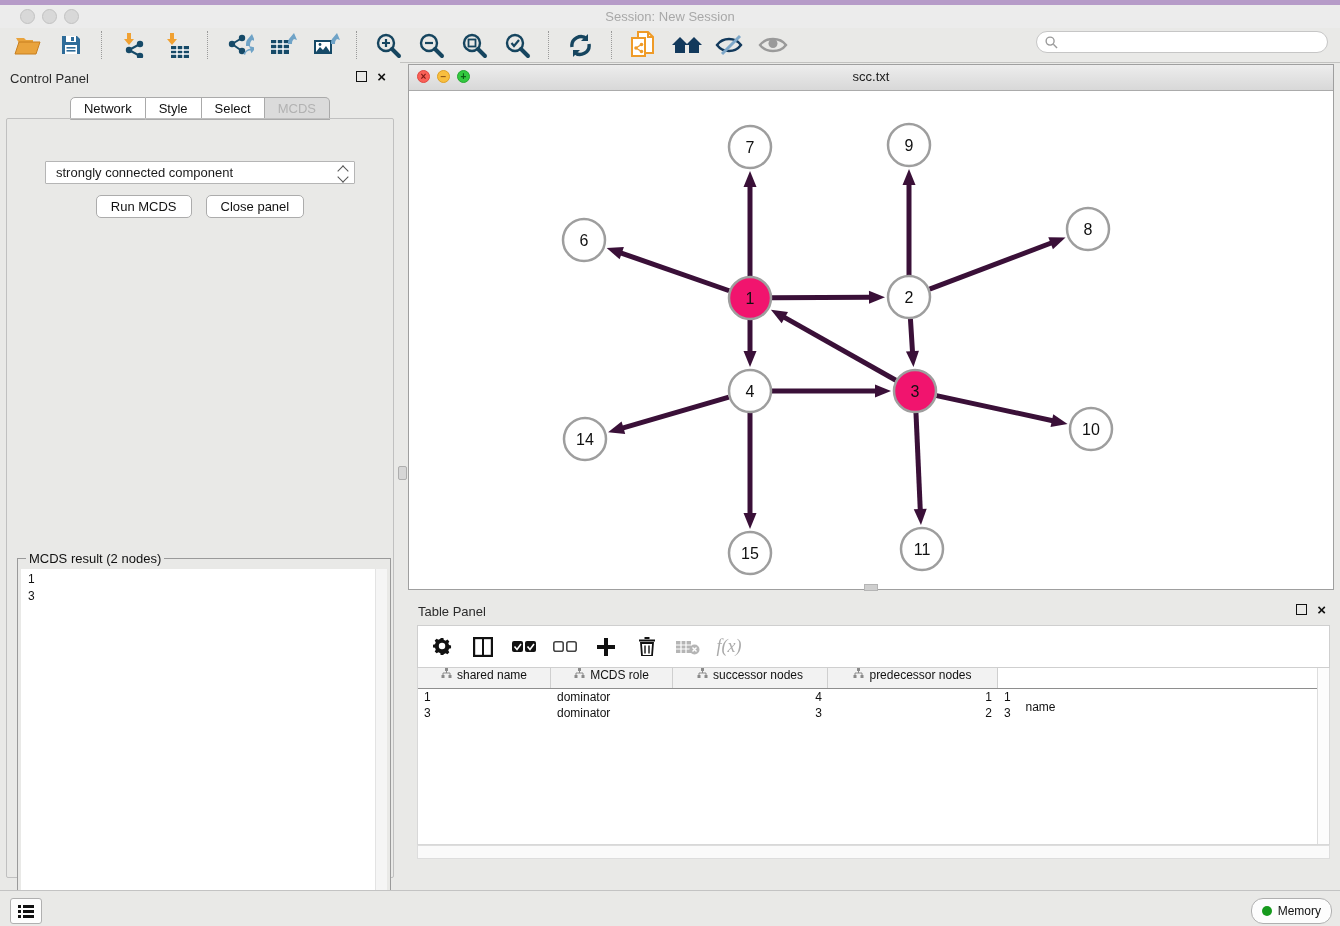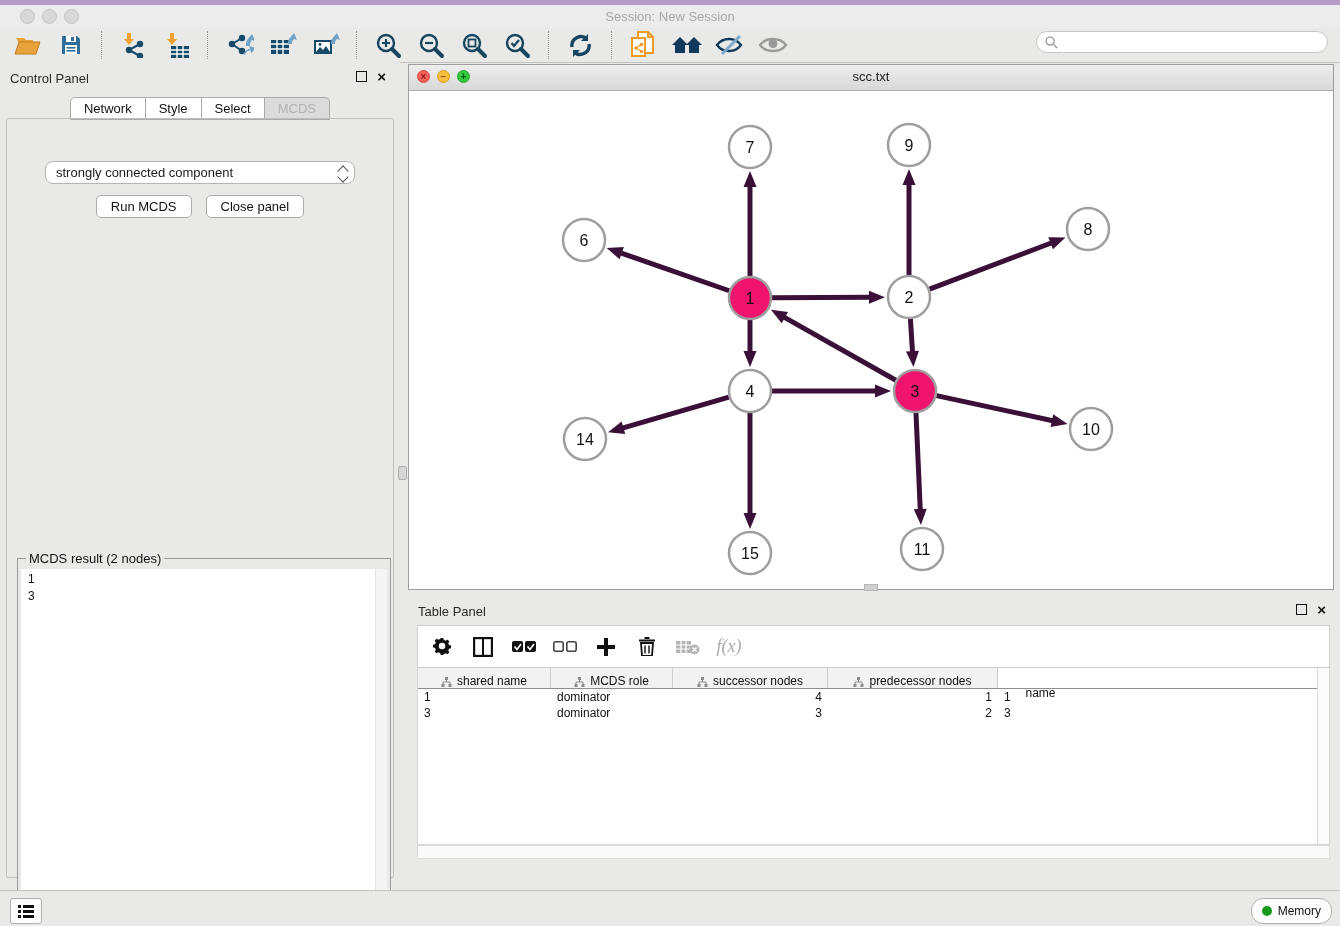--- a/index.html
+++ b/index.html
@@ -27,21 +27,21 @@
   .panel-ctrls{position:absolute;right:14px;top:9px;display:flex;align-items:center;gap:10px;}
   .float-box{width:9px;height:9px;border:1.5px solid #111;display:inline-block;}
   .close-x{font-size:15px;font-weight:bold;color:#111;line-height:10px;}
   #control-tabs{position:absolute;left:0;top:35px;width:400px;display:flex;justify-content:center;}
   .tab{font-size:13px;padding:3px 13px;background:#fff;border:1px solid #aaa;border-left:none;color:#111;}
   .tab:first-child{border-left:1px solid #aaa;border-radius:5px 0 0 0;}
   .tab:last-child{border-radius:0 5px 0 0;}
   .tab.active-disabled{background:#dbdbdb;color:#b2b2b2;}
   #cp-content{position:absolute;left:6px;top:56px;width:386px;height:758px;border:1px solid #c0c0c0;border-radius:2px;}
   #opt-label{position:absolute;left:0;top:18px;width:100%;text-align:center;font-size:13px;color:#111;}
-  #criterion-select{position:absolute;left:38px;top:42px;width:310px;height:23px;background:#fff;border:1px solid #b5b5b5;border-radius:8px;display:flex;align-items:center;box-sizing:border-box;padding-left:10px;font-size:13px;}
+  #criterion-select{position:absolute;left:38px;top:42px;width:310px;height:23px;background:#fff;border:1px solid #b5b5b5;border-radius:1px;display:flex;align-items:center;box-sizing:border-box;padding-left:10px;font-size:13px;}
   .stepper{position:absolute;right:7px;top:2px;display:flex;flex-direction:column;gap:2px;}
   .chev{width:7px;height:7px;border:solid #555;border-width:0 1.6px 1.6px 0;}
   .chev.up{transform:rotate(-135deg);margin-top:3px;}
   .chev.down{transform:rotate(45deg);margin-top:-4px;}
   #cp-buttons{position:absolute;left:0;top:76px;width:100%;display:flex;justify-content:center;gap:14px;}
   .push-btn{background:#fff;border:1px solid #acacac;border-radius:5px;font-size:13px;padding:3px 14px;color:#111;}
   #mcds-result{position:absolute;left:6px;top:428px;width:372px;height:372px;border:1px solid #9a9a9a;background:#e9e9e7;margin:4px;padding:0;}
   #mcds-result legend{font-size:13px;margin-left:8px;padding:0 3px;color:#111;}
   #result-box{position:absolute;left:3px;right:3px;top:3px;bottom:5px;background:#fff;overflow:hidden;}
   #result-lines{font-size:12px;line-height:17px;padding:2px 0 0 7px;white-space:pre-line;color:#111;}
@@ -57,21 +57,21 @@
   #nw-title{width:100%;text-align:center;line-height:24px;font-size:13px;color:#1a1a1a;}
   #graph-svg{position:absolute;left:0;top:25px;}
   #nw-resize{position:absolute;left:455px;bottom:-2px;width:12px;height:5px;background:#cfcfcf;border:1px solid #b5b5b5;}
   
   #table-panel{left:408px;top:595px;width:932px;height:295px;background:#e9e9e7;}
   #tp-toolbar{position:absolute;left:9px;top:30px;width:913px;height:43px;background:#fff;border:1px solid #cfcfcf;display:flex;align-items:center;box-sizing:border-box;padding-left:12px;gap:17px;}
   .tp-icon{display:flex;align-items:center;justify-content:center;width:24px;height:24px;}
   #fx-icon{font-family:"Liberation Serif",serif;font-style:italic;font-size:18px;color:#aaa;}
   #node-table{position:absolute;left:9px;top:73px;width:913px;height:177px;background:#fff;border:1px solid #d8d8d8;border-top:none;box-sizing:border-box;overflow:hidden;}
   #nt-header{display:flex;height:20px;border-bottom:1px solid #8e8e8e;background:#fff;}
-  .hcell{background:#f2f2f2;border-right:1px solid #cfcfcf;display:flex;align-items:flex-end;justify-content:center;gap:5px;font-size:12px;color:#111;box-sizing:border-box;}
+  .hcell{background:#f2f2f2;border-right:1px solid #cfcfcf;display:flex;align-items:flex-start;justify-content:center;gap:5px;font-size:12px;color:#111;box-sizing:border-box;}
   .hfill{flex:1;background:#fff;}
   .trow{display:flex;height:16px;align-items:center;}
   .tcell{font-size:12px;box-sizing:border-box;padding:0 6px;color:#111;overflow:hidden;white-space:nowrap;}
   #nt-vscroll{position:absolute;right:0;top:0;bottom:0;width:11px;background:#fcfcfc;border-left:1px solid #ddd;}
   #nt-hscroll{position:absolute;left:9px;top:250px;width:913px;height:14px;background:#fafafa;border:1px solid #ddd;box-sizing:border-box;}
   #table-tabs{position:absolute;left:0;top:268px;width:932px;display:flex;justify-content:center;}
   .btab{font-size:13px;padding:3px 13px;background:#fff;border:1px solid #ababab;border-left:none;color:#111;}
   .btab:first-child{border-left:1px solid #ababab;border-radius:6px 0 0 6px;}
   .btab:last-child{border-radius:0 6px 6px 0;}
   .btab.active-disabled{background:#dcdcdc;color:#a8a8a8;}

